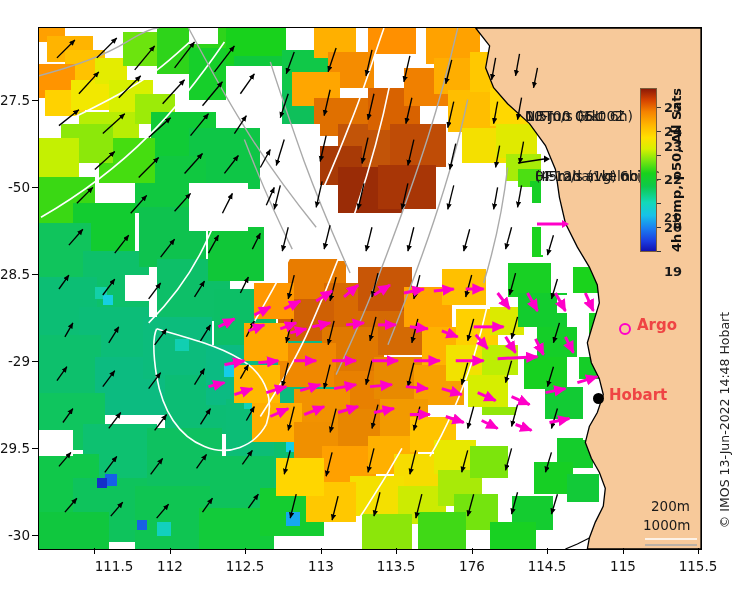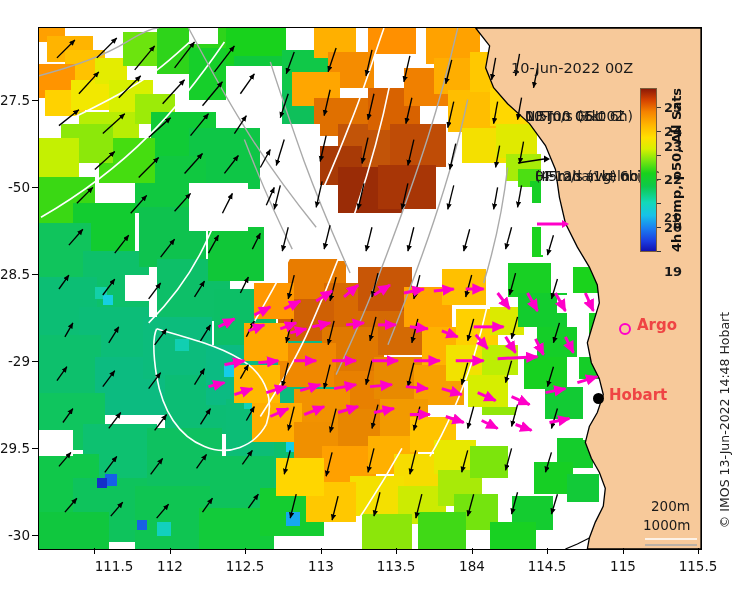--- a/index.html
+++ b/index.html
@@ -472,21 +472,20 @@
         <path d="M372,388 L392,388"></path>
           <path d="M408,390 L426,396"></path>
         <path d="M444,394 L460,402"></path>
           <path d="M478,398 L494,404"></path>
         <path d="M512,396 L532,392"></path>
         <path d="M252,306 L268,302"></path>
         <path d="M170,360 L186,356"></path>
       </g>
     </svg>
 
-    <div class="datestamp">10-Jun-2022 00Z</div>
 
     <div class="sat-block">
       <div class="anno">NRT00 GSL</div>
       <div class="anno">10-Jun 06:00Z</div>
       <div class="anno">0.5m/s (1kt 6h)</div>
     </div>
 
     <svg class="refarrow-sat" width="34" height="12">
       <line x1="1" y1="9" x2="27" y2="5" stroke="#000" stroke-width="1.5"></line>
       <path d="M27,1.5 L33,5 L27,8.5 z" fill="#000"></path>
@@ -525,21 +524,21 @@
     <div class="tick xtick" style="left:396px;"></div>
     <div class="tick xtick" style="left:472px;"></div>
     <div class="tick xtick" style="left:547px;"></div>
     <div class="tick xtick" style="left:623px;"></div>
     <div class="tick xtick" style="left:698px;"></div>
     <div class="xlab" style="left:94px;margin-left:20px;">111.5</div>
     <div class="xlab" style="left:170px;">112</div>
     <div class="xlab" style="left:245px;">112.5</div>
     <div class="xlab" style="left:321px;">113</div>
     <div class="xlab" style="left:396px;">113.5</div>
-    <div class="xlab" style="left:472px;">184</div>
+    <div class="xlab" style="left:472px;">176</div>
     <div class="xlab" style="left:547px;">114.5</div>
     <div class="xlab" style="left:623px;">115</div>
     <div class="xlab" style="left:698px;">115.5</div>
   </div>
 
   <div>
     <div class="tick ytick" style="top:100px;"></div>
     <div class="tick ytick" style="top:187px;"></div>
     <div class="tick ytick" style="top:274px;"></div>
     <div class="tick ytick" style="top:361px;"></div>

